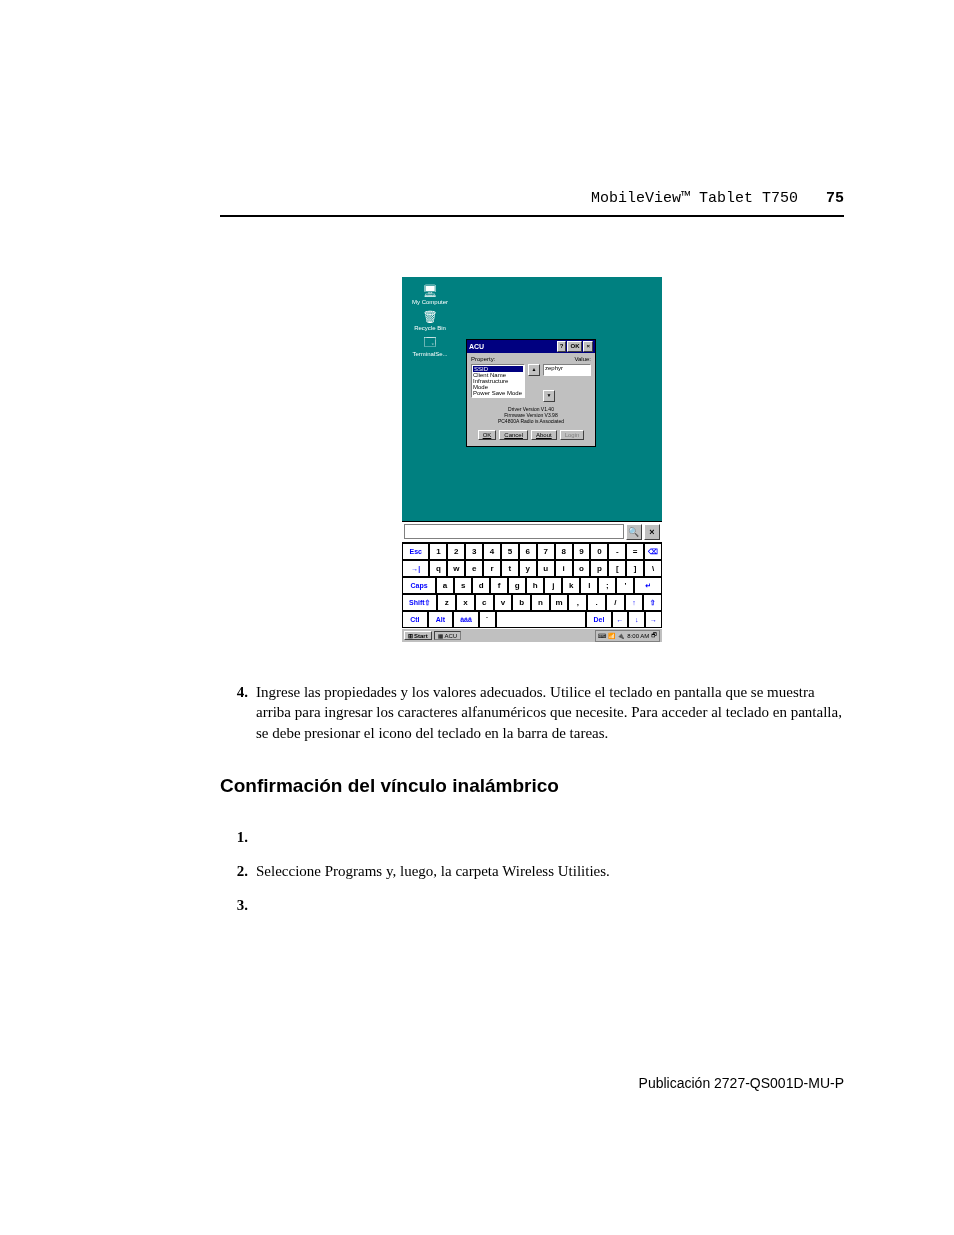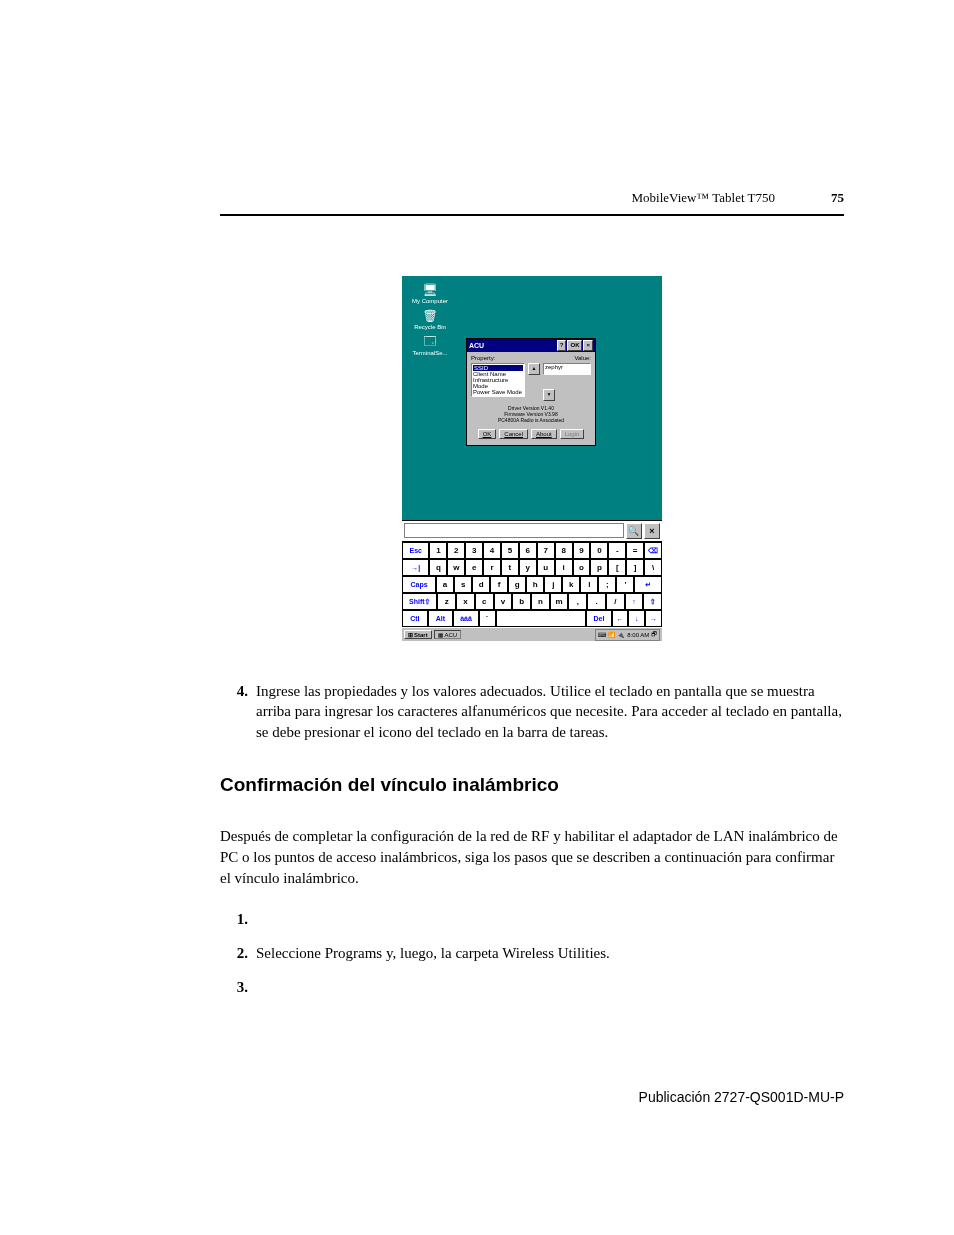--- a/index.html
+++ b/index.html
@@ -13,25 +13,25 @@
     position: relative;
   }
   .page {
     padding: 190px 110px 0 220px;
   }
   .header-row {
     display: flex;
     justify-content: flex-end;
     align-items: baseline;
     gap: 28px;
-    font-family: Liberation Serif, serif;
-    font-size: 13px;
+    font-family: Liberation Mono, monospace;
+    font-size: 15px;
     margin-bottom: 8px;
   }
-  .page-num { font-weight: bold; margin-left: 28px; }
+  .page-num { font-weight: bold; }
   .hr {
     border: none;
     border-top: 2px solid #000;
     margin: 0 0 60px 0;
   }
 
   
   .shot {
     width: 260px;
     margin: 0 auto 40px;
@@ -209,21 +209,21 @@
   .h2 {
     font-family: Arial, Helvetica, sans-serif;
     font-weight: bold;
     font-size: 19px;
     margin: 32px 0 30px;
   }
   .para { font-size: 15px; line-height: 1.4; margin: 0 0 20px; }
   .footer {
     position: absolute;
     right: 110px;
-    bottom: 130px;
+    bottom: 144px;
     font-family: Arial, Helvetica, sans-serif;
     font-size: 14px;
   }
 </style>
 </head>
 <body>
 
 <div class="page">
   <div class="header-row">
     <span>MobileView™ Tablet T750</span>
@@ -394,21 +394,20 @@
   </div>
 
   <ol class="numlist">
     <li>
       <span class="n">4.</span>
       <span>Ingrese las propiedades y los valores adecuados. Utilice el teclado en pantalla que se muestra arriba para ingresar los caracteres alfanuméricos que necesite. Para acceder al teclado en pantalla, se debe presionar el icono del teclado en la barra de tareas.</span>
     </li>
   </ol>
 
   <div class="h2">Confirmación del vínculo inalámbrico</div>
-  <p class="para">Después de completar la configuración de la red de RF y habilitar el adaptador de LAN inalámbrico de PC o los puntos de acceso inalámbricos, siga los pasos que se describen a continuación para confirmar el vínculo inalámbrico.</p>
 
   <ol class="numlist">
     <li>
       <span class="n">1.</span>
     </li>
     <li>
       <span class="n">2.</span>
       <span>Seleccione Programs y, luego, la carpeta Wireless Utilities.</span>
     </li>
     <li>

